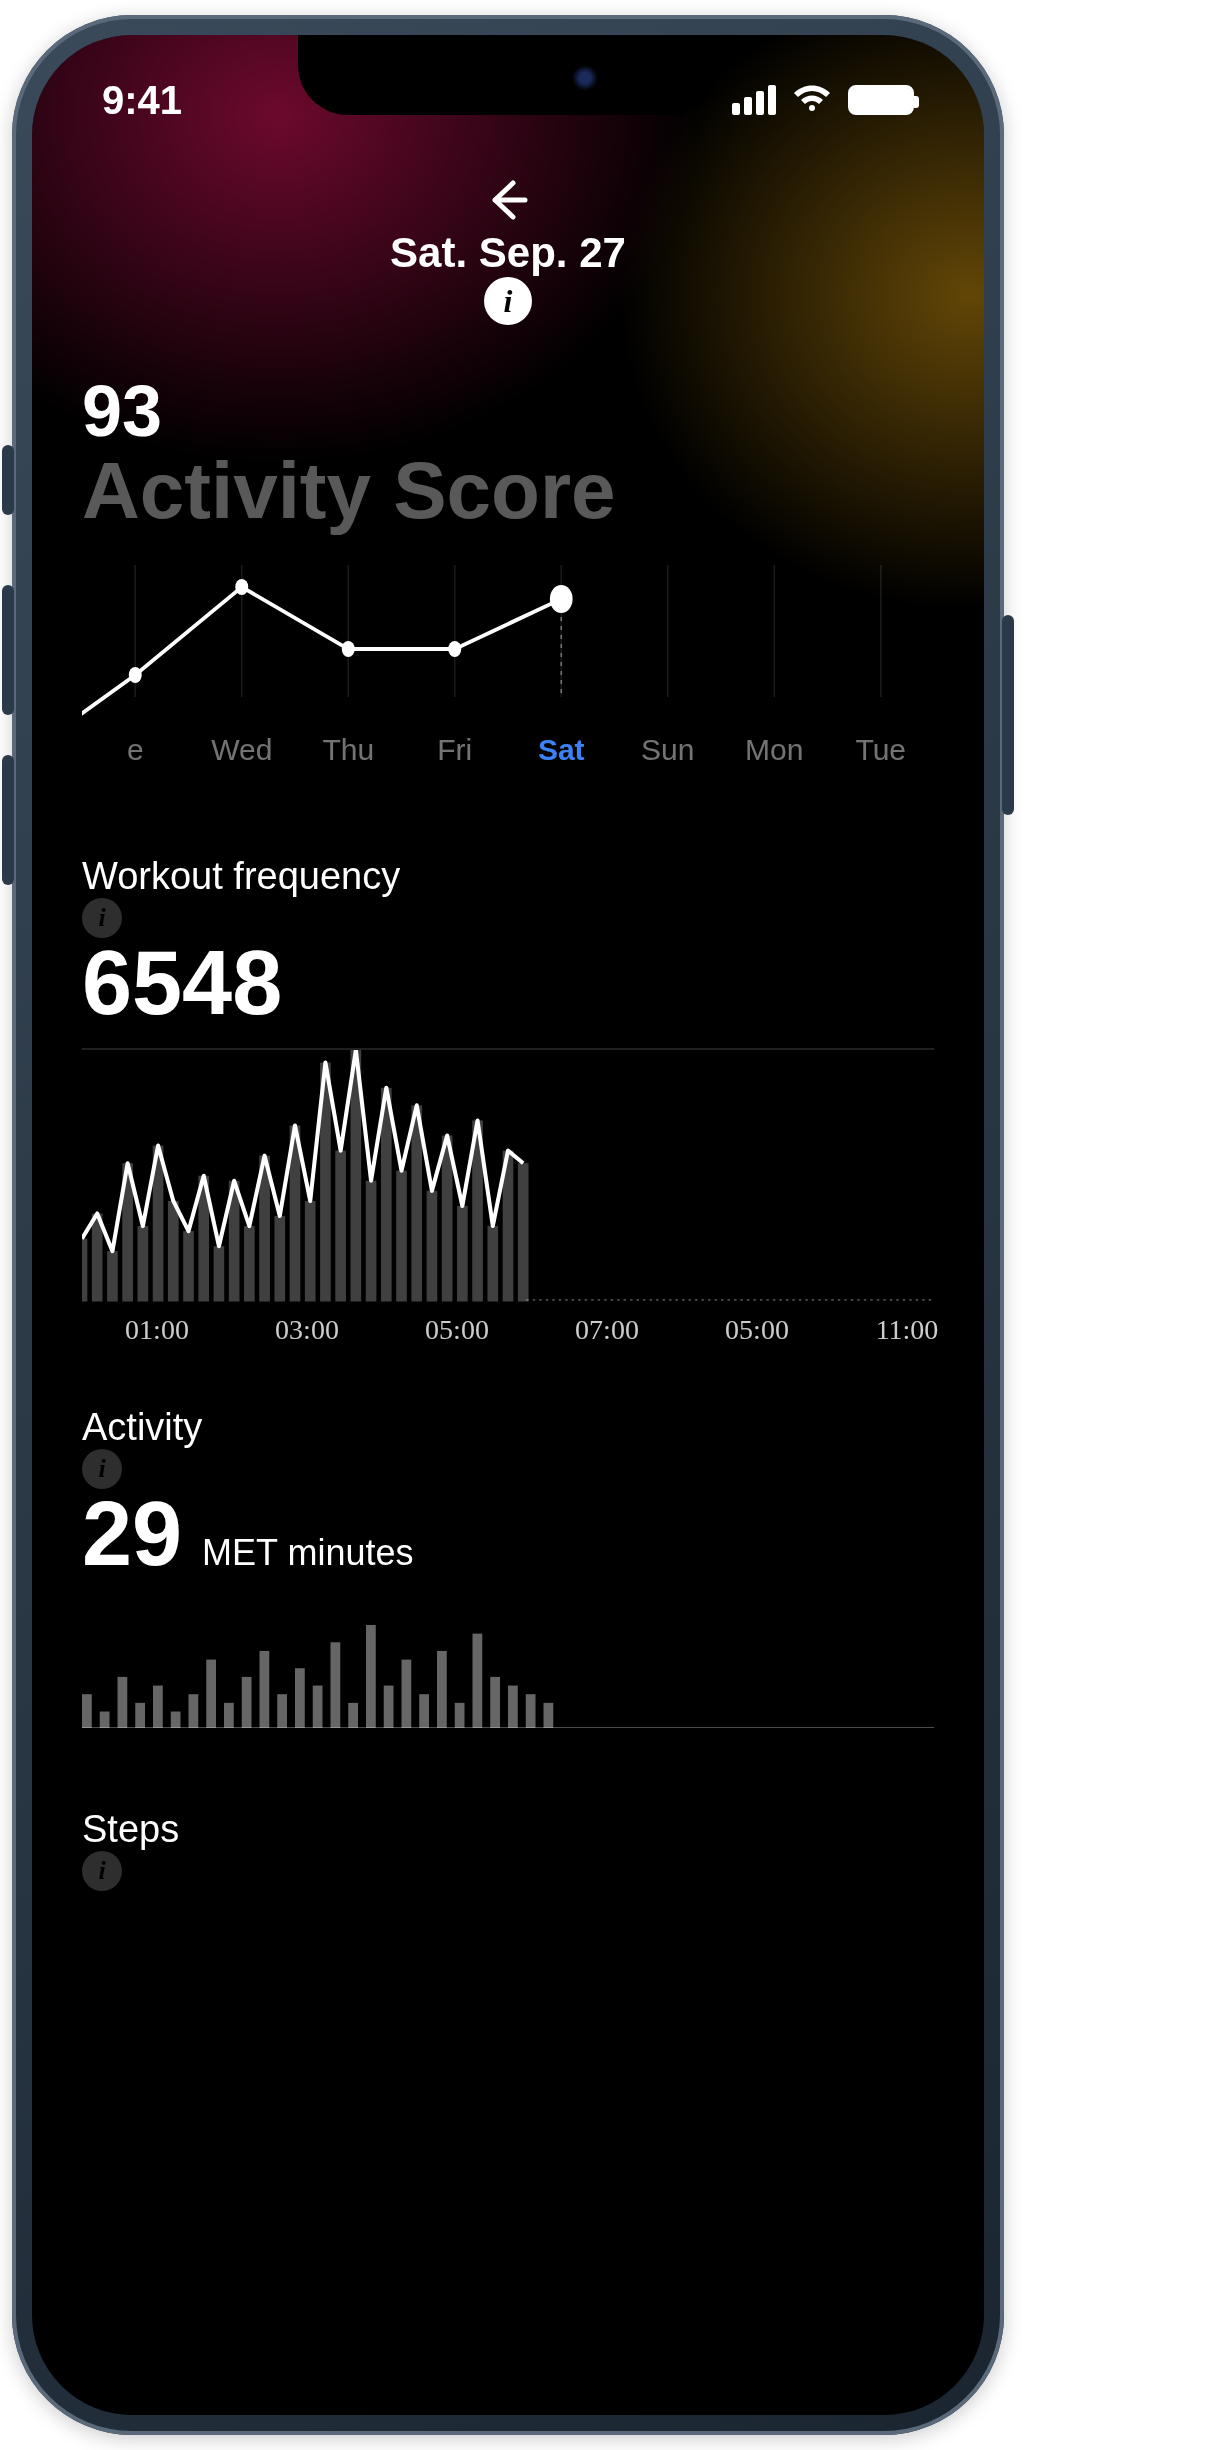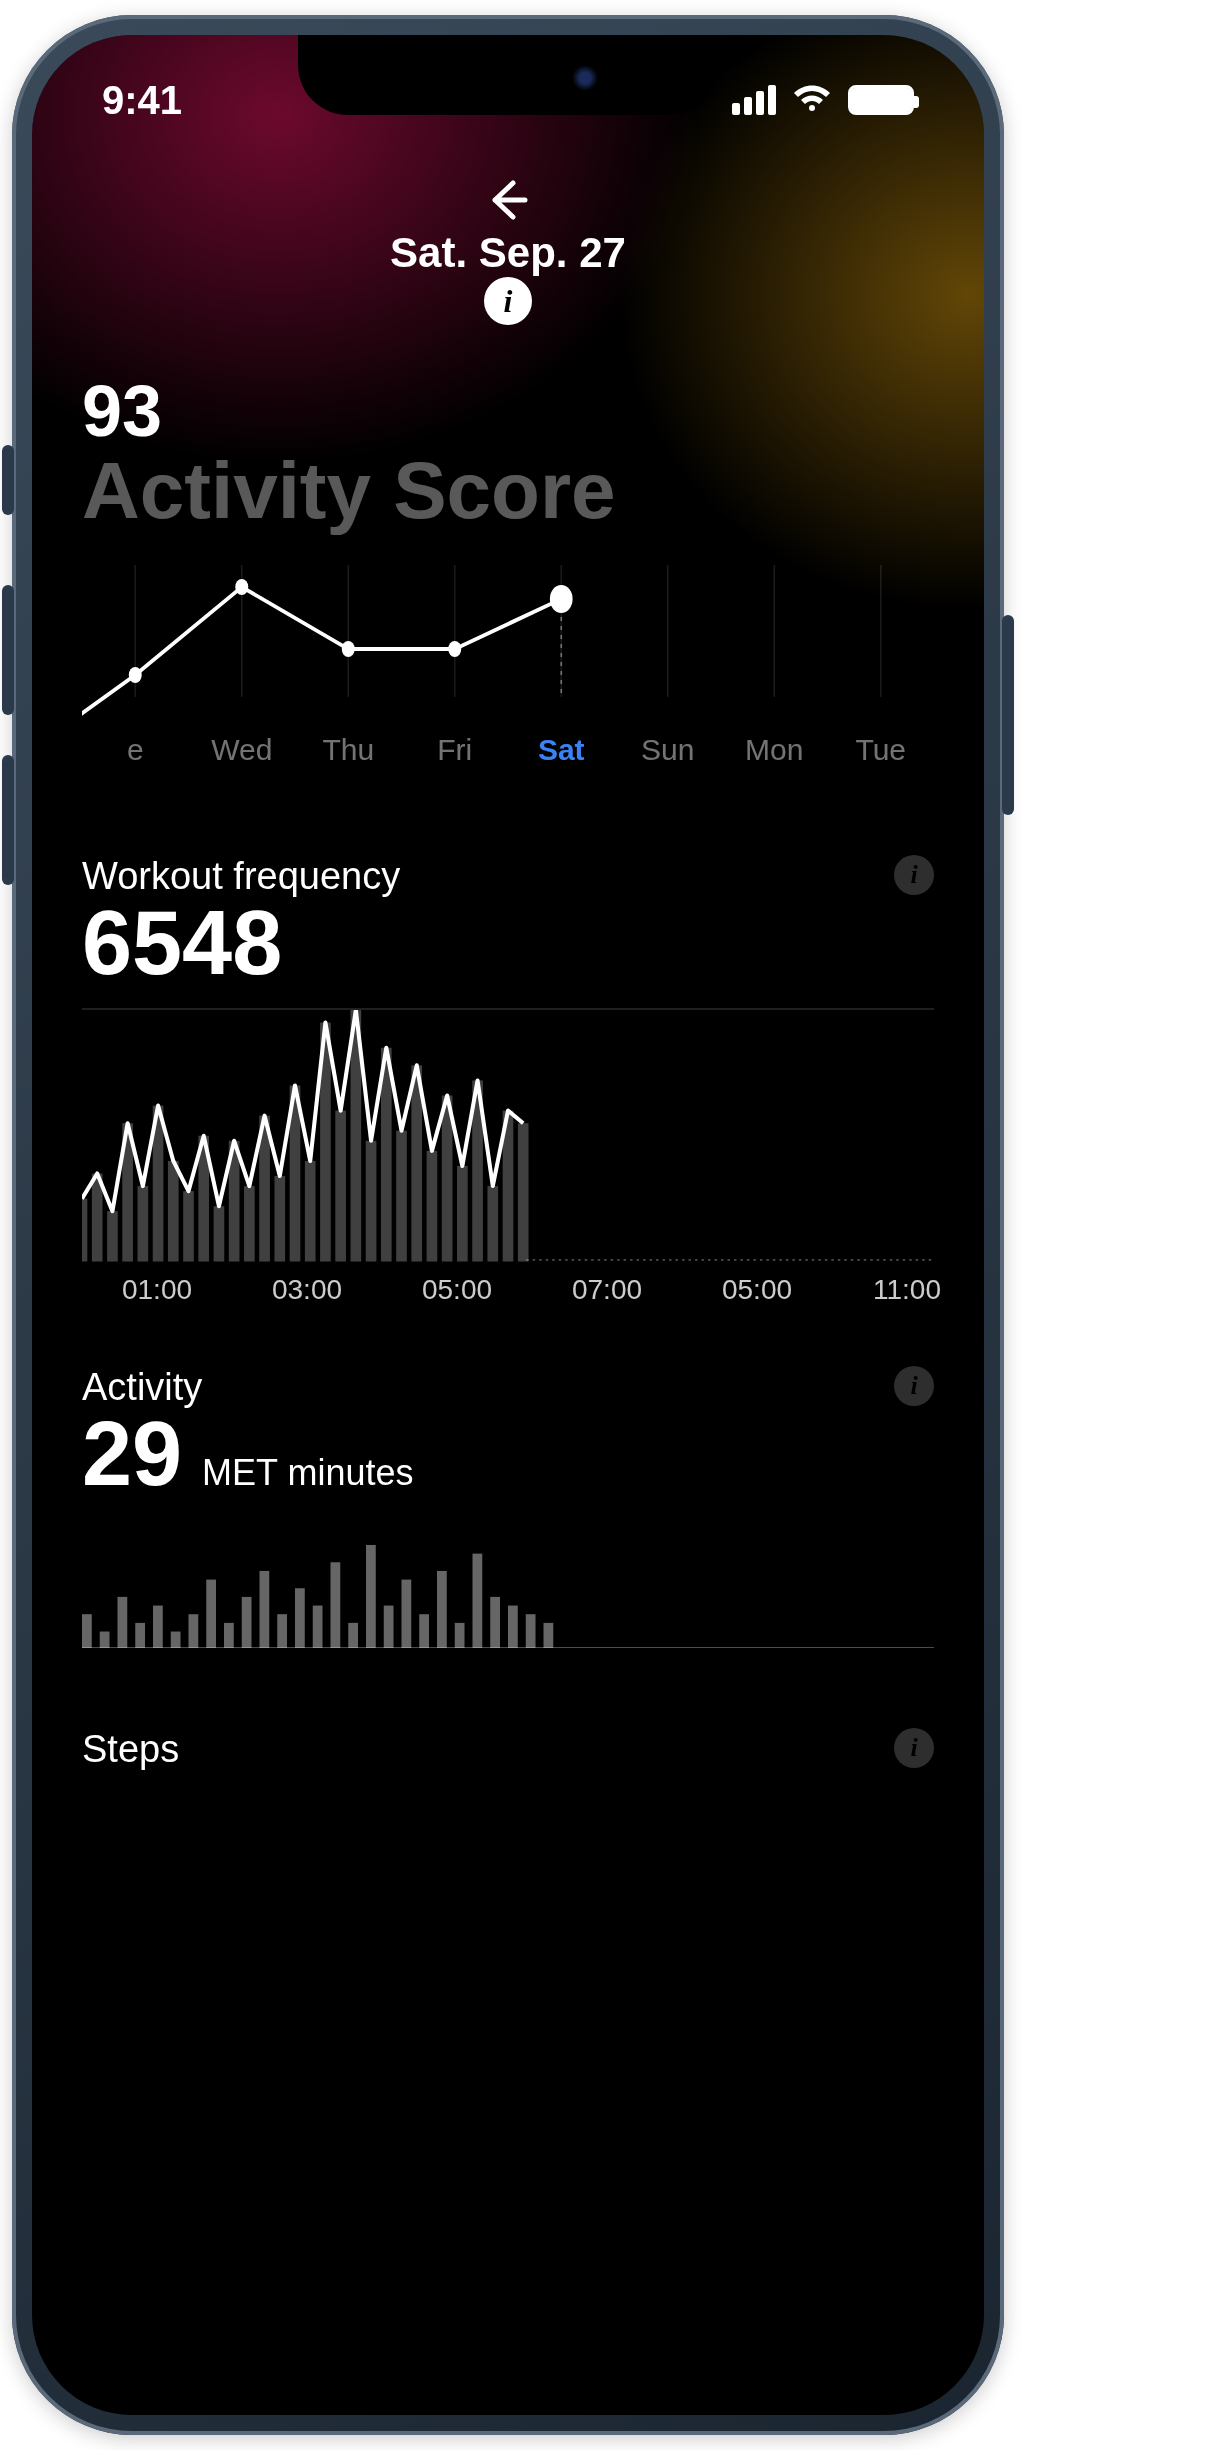--- a/index.html
+++ b/index.html
@@ -56,21 +56,21 @@
   .info-btn{width:48px;height:48px;border-radius:50%;background:#fff;color:#000;display:flex;align-items:center;justify-content:center;font-weight:900;font-family:Georgia,serif;font-style:italic;font-size:32px;}
   .nav-title{font-size:42px;font-weight:700;}
   .hero{position:relative;z-index:5;padding:20px 50px 0;color:#fff;}
   .hero-score{font-size:72px;font-weight:800;line-height:1;}
   .hero-label{font-size:80px;font-weight:700;color:rgba(255,255,255,0.35);line-height:1.1;}
   .sparkline-box{position:relative;height:240px;margin-top:20px;}
   .sparkline-box svg{width:100%;height:170px;display:block;}
   .day-labels{display:flex;margin-top:8px;}
   .day-labels span{flex:0 0 12.5%;text-align:center;font-size:30px;color:rgba(255,255,255,0.45);}
   .section{position:relative;padding:60px 50px 0;color:#fff;}
-  .sec-head{display:flex;justify-content:space-between;align-items:flex-start;}
+  .sec-head{display:flex;justify-content:space-between;align-items:flex-start;flex-direction:column;}
   .sec-title{font-size:38px;font-weight:500;}
   .info-dim{width:40px;height:40px;border-radius:50%;background:rgba(255,255,255,0.18);color:#000;display:flex;align-items:center;justify-content:center;font-family:Georgia,serif;font-style:italic;font-weight:900;font-size:26px;}
   .sec-val-row{display:flex;align-items:baseline;gap:20px;}
   .sec-val{font-size:90px;font-weight:800;line-height:1;}
   .sec-unit{font-size:36px;font-weight:500;color:#fff;}
   .chart-frame{position:relative;margin-top:20px;border-top:2px solid rgba(255,255,255,0.12);}
   .chart-frame svg{display:block;width:100%;}
   .x-ticks{display:flex;margin-top:12px;}
   .x-ticks span{font-size:28px;color:rgba(255,255,255,0.8);}
 </style>
@@ -187,21 +187,21 @@
             <rect x="424.6875" y="173.6" width="13.125" height="136.4" fill="rgba(255,255,255,0.25)"></rect>
             <rect x="443.4375" y="105.39999999999998" width="13.125" height="204.60000000000002" fill="rgba(255,255,255,0.25)"></rect>
             <rect x="462.1875" y="192.2" width="13.125" height="117.80000000000001" fill="rgba(255,255,255,0.25)"></rect>
             <rect x="480.9375" y="86.80000000000001" width="13.125" height="223.2" fill="rgba(255,255,255,0.25)"></rect>
             <rect x="499.6875" y="217" width="13.125" height="93" fill="rgba(255,255,255,0.25)"></rect>
             <rect x="518.4375" y="124" width="13.125" height="186" fill="rgba(255,255,255,0.25)"></rect>
             <rect x="537.1875" y="139.5" width="13.125" height="170.5" fill="rgba(255,255,255,0.25)"></rect>
             <line x1="547.5" y1="308" x2="1050" y2="308" stroke="rgba(255,255,255,0.3)" stroke-width="2" stroke-dasharray="3 5"></line>
             <path d="M0 232.5L18.75 201.5L37.5 248L56.25 139.5L75 217L93.75 117.80000000000001L112.5 186L131.25 223.2L150 155L168.75 241.8L187.5 161.20000000000002L206.25 217L225 130.20000000000002L243.75 204.6L262.5 93L281.25 186L300 15.5L318.75 124L337.5 0L356.25 161.20000000000002L375 46.5L393.75 148.79999999999998L412.5 68.19999999999999L431.25 173.6L450 105.39999999999998L468.75 192.2L487.5 86.80000000000001L506.25 217L525 124L543.75 139.5" stroke="#fff" stroke-width="5" fill="none" stroke-linejoin="round"></path>
           </svg>
-        <div class="x-ticks" id="wf-ticks" style="width: 1050px;">
+        <div class="x-ticks" id="wf-ticks" style="width: 1050px; font-family: Liberation Serif, serif;">
             <span style="position: relative; flex: 0 0 150px; text-align: center; margin-left: 0px;">01:00</span>
             <span style="position: relative; flex: 0 0 150px; text-align: center;">03:00</span>
             <span style="position: relative; flex: 0 0 150px; text-align: center;">05:00</span>
             <span style="position: relative; flex: 0 0 150px; text-align: center;">07:00</span>
             <span style="position: relative; flex: 0 0 150px; text-align: center;">05:00</span>
             <span style="position: relative; flex: 0 0 150px; text-align: center;">11:00</span>
             <span style="position: relative; flex: 0 0 150px; text-align: center;">13:00</span>
           </div>
       </div>
     </div>

